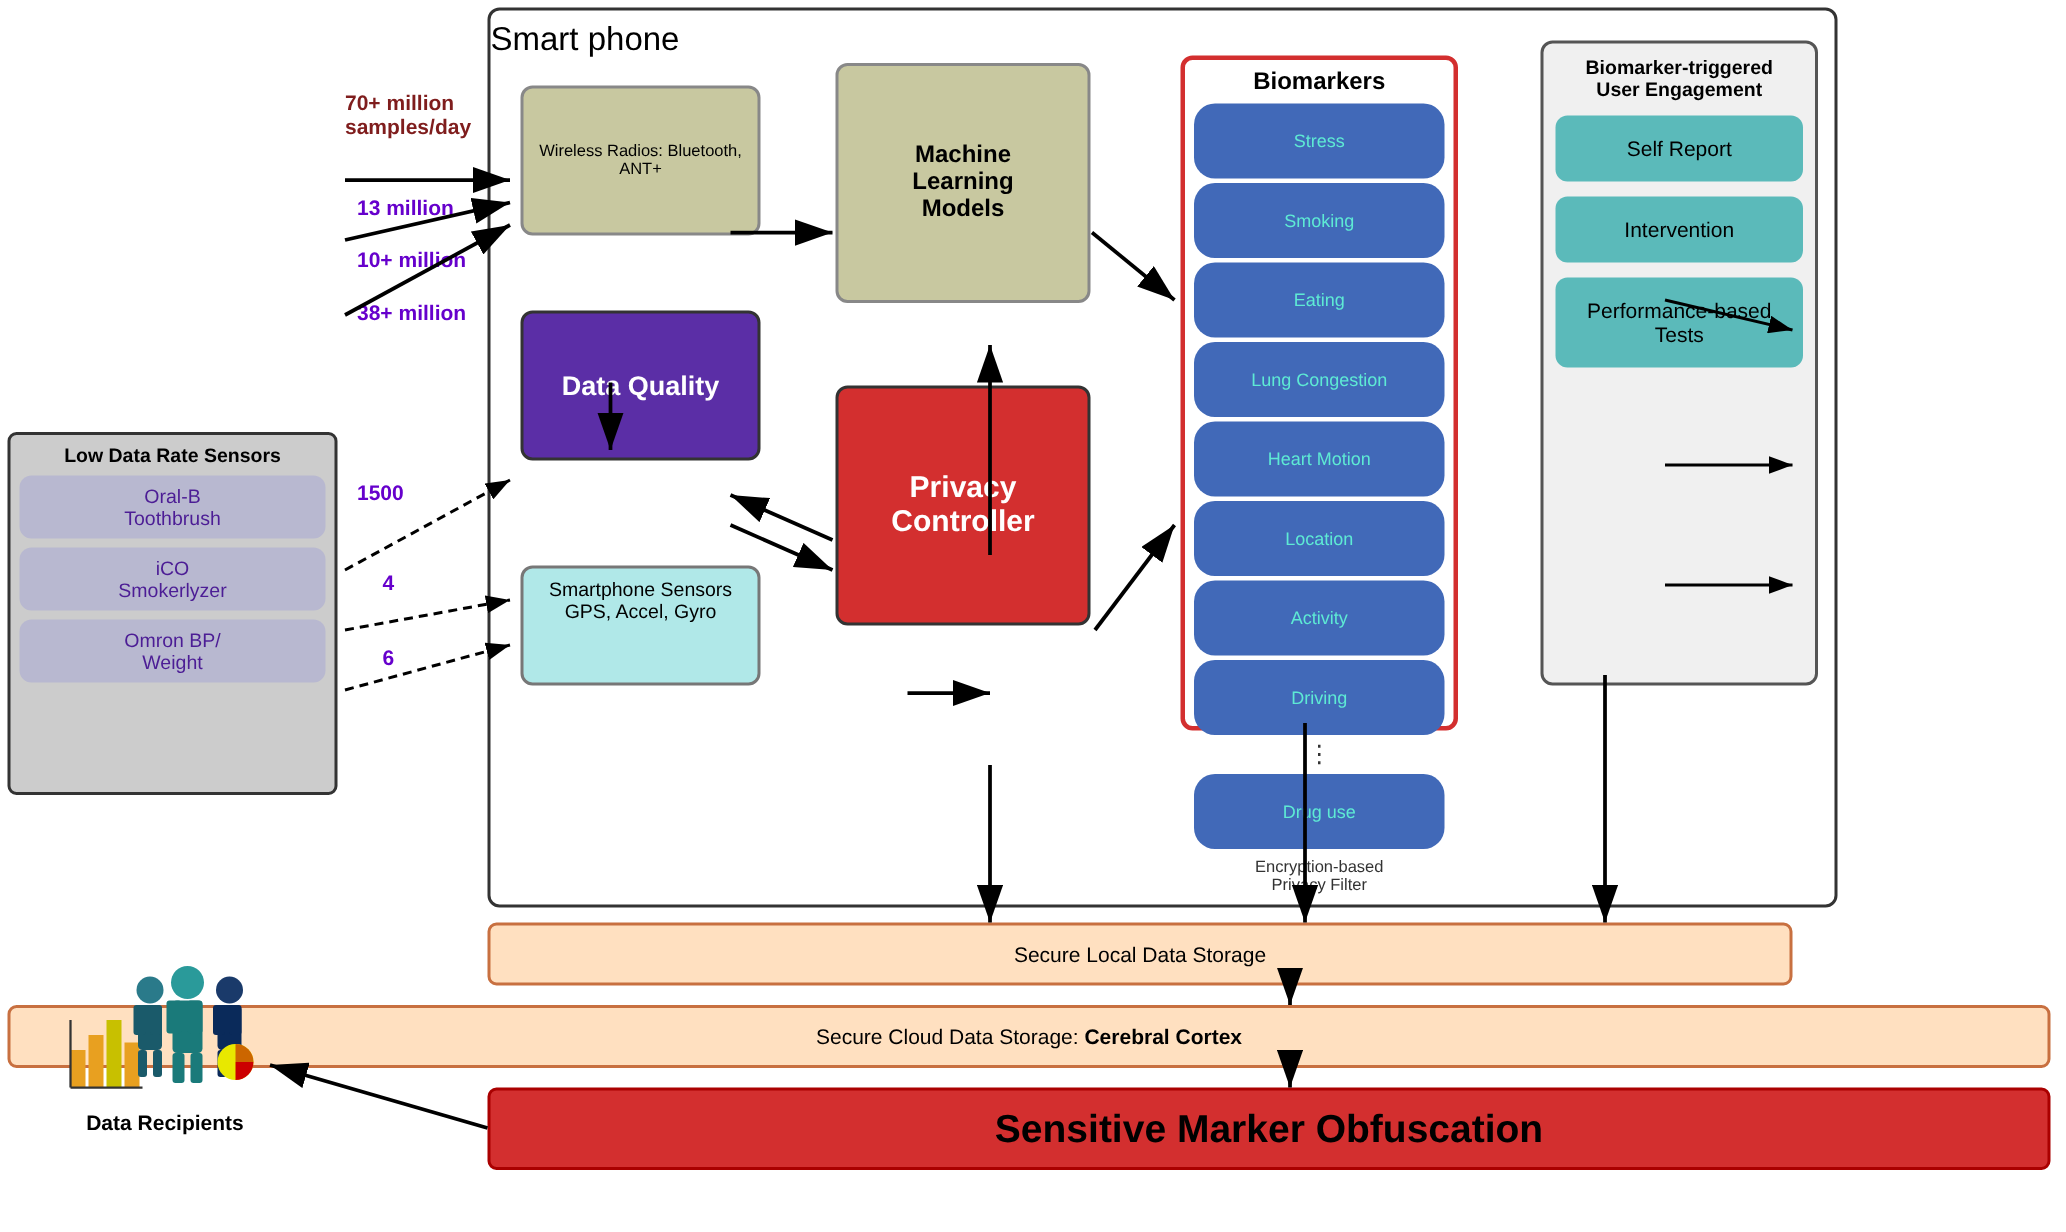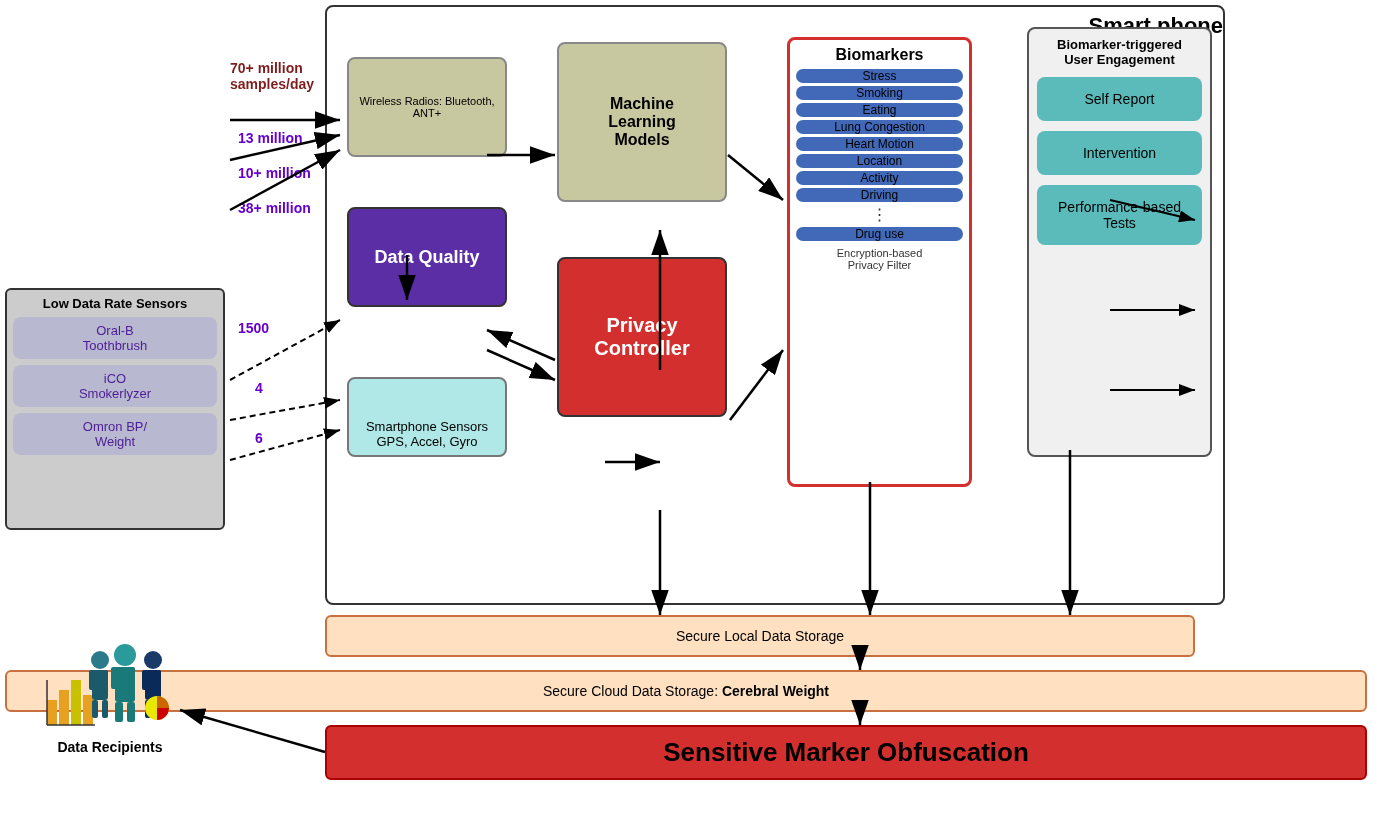--- a/index.html
+++ b/index.html
@@ -74,23 +74,23 @@
     
     .smartphone-outer {
       position: absolute;
       left: 325px; top: 5px;
       width: 900px; height: 600px;
       border: 2px solid #333;
       border-radius: 8px;
       background: #fff;
     }
     .smartphone-title {
-      text-align: right;
+      text-align: left;
       font-size: 22px;
-      font-weight: bold;
+      font-weight: normal;
       padding: 6px 0 4px 0;
     }
 
     
     .wireless-box {
       position: absolute;
       left: 20px; top: 50px;
       width: 160px; height: 100px;
       background: #c8c8a0;
       border: 2px solid #888;
@@ -158,21 +158,21 @@
 
     
     .ss-box {
       position: absolute;
       left: 20px; top: 370px;
       width: 160px; height: 80px;
       background: #b0e8e8;
       border: 2px solid #777;
       border-radius: 8px;
       display: flex;
-      align-items: flex-end;
+      align-items: flex-start;
       justify-content: center;
       text-align: center;
       font-size: 13px;
       padding: 6px;
     }
 
     
     .biomarkers-panel {
       position: absolute;
       left: 460px; top: 30px;
@@ -183,23 +183,23 @@
       background: #fff;
     }
     .biomarkers-title {
       font-size: 16px;
       font-weight: bold;
       text-align: center;
       margin-bottom: 5px;
     }
     .biomarker-item {
       background: #4169b8;
-      color: #000000;
+      color: #5eead4;
       border-radius: 14px;
-      padding: 0 8px;
+      padding: 18px 8px;
       text-align: center;
       font-size: 12px;
       margin: 3px 0;
     }
     .biomarker-dots {
       text-align: center;
       font-size: 16px;
       color: #333;
       margin: 2px 0;
     }
@@ -390,21 +390,21 @@
       <div class="bue-item">Performance-based<br>Tests</div>
     </div>
 
   </div>
 
   <div class="slds-box">
     <span>Secure Local Data Storage</span>
   </div>
 
   <div class="scds-box">
-    <span>Secure Cloud Data Storage: <strong>Cerebral Weight</strong></span>
+    <span>Secure Cloud Data Storage: <strong>Cerebral Cortex</strong></span>
   </div>
 
   <div class="smo-box">
     <span>Sensitive Marker Obfuscation</span>
   </div>
 
   <div class="data-recipients">
     <svg class="people-svg" viewBox="0 0 130 90">
 
       <rect x="2" y="60" width="10" height="25" fill="#e8a020"></rect>

